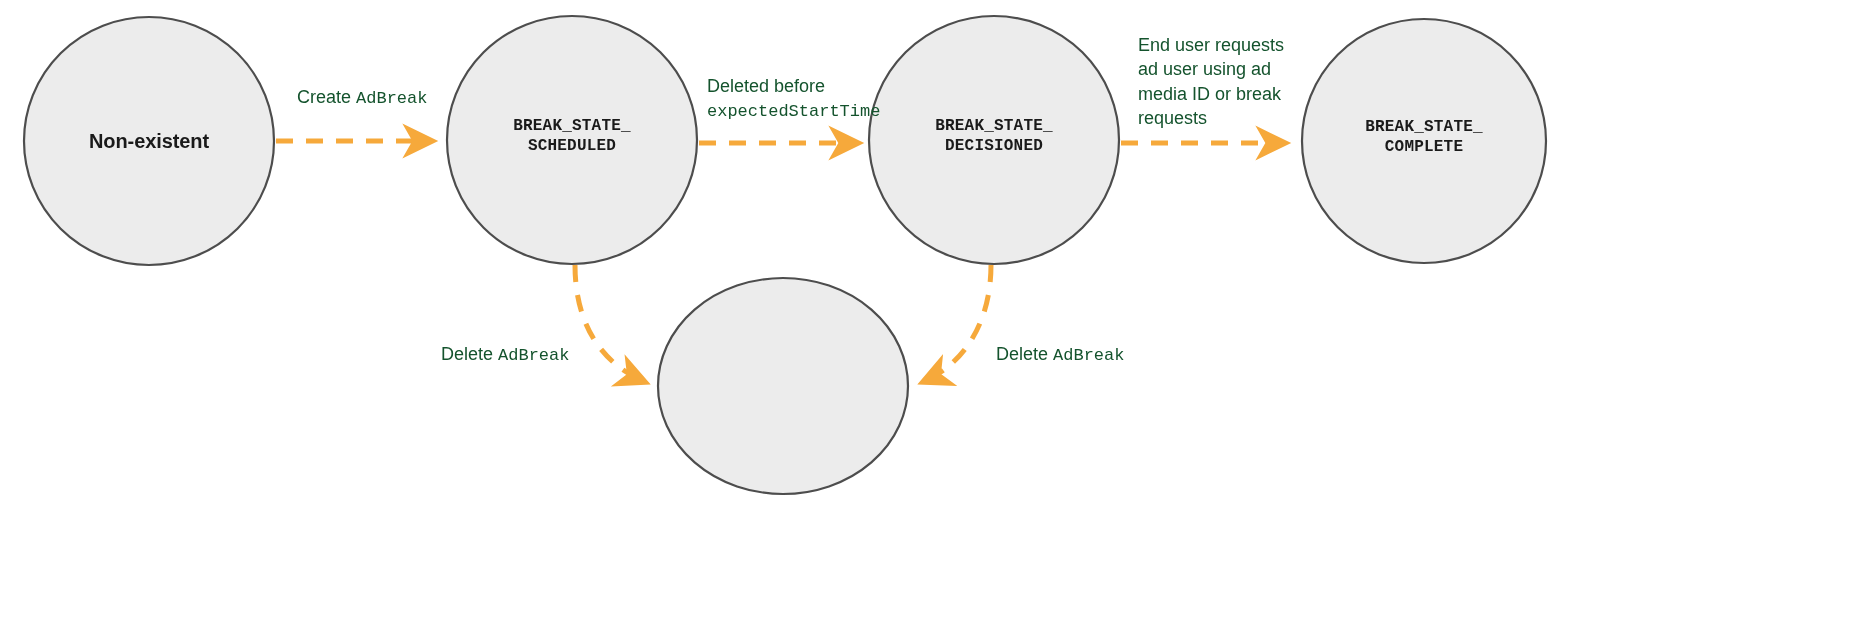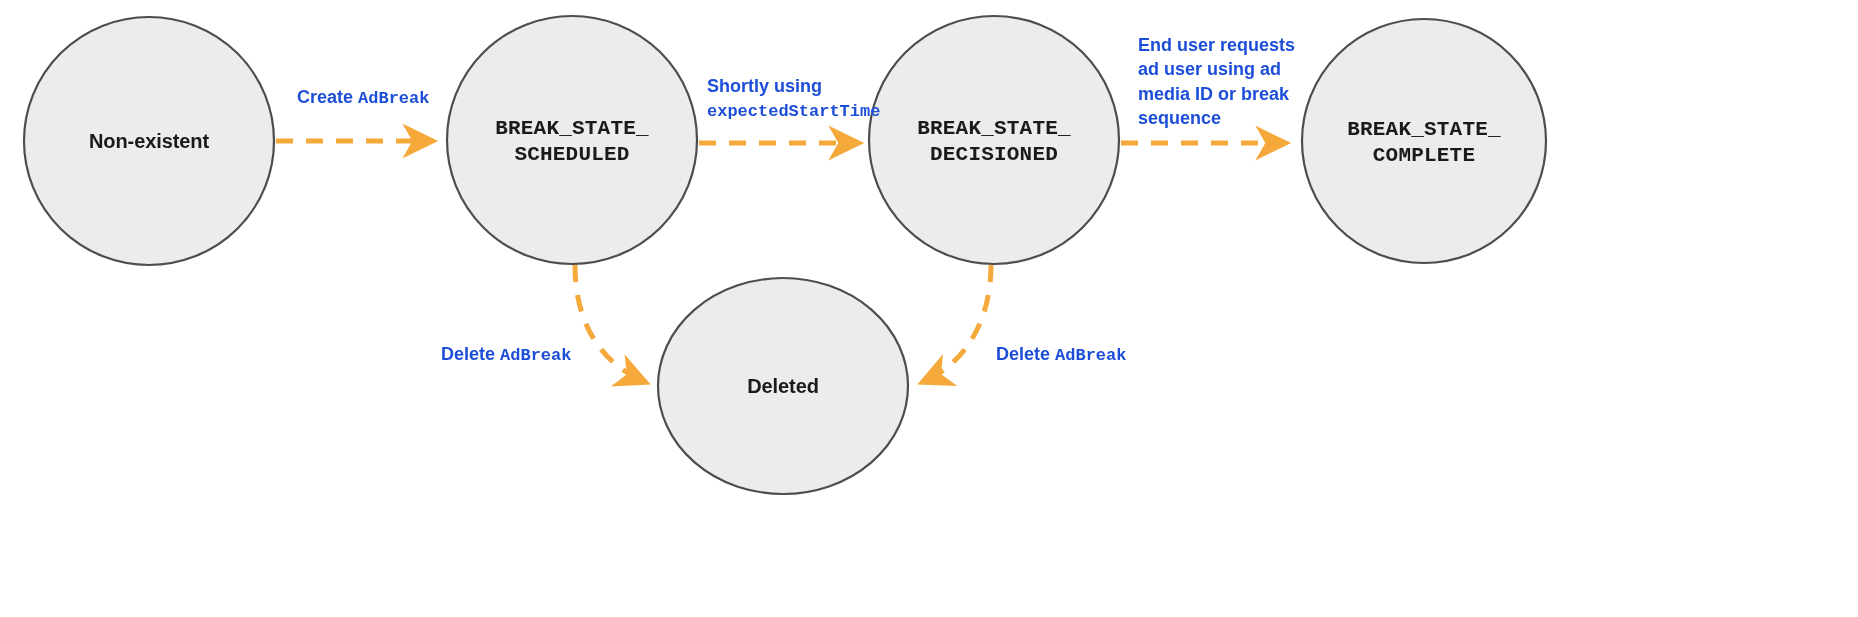--- a/index.html
+++ b/index.html
@@ -49,29 +49,29 @@
     pointer-events: none;
     white-space: pre-line;
   }
   .node-label.sans {
     font-family: "Liberation Sans", sans-serif;
     font-size: 20px;
     letter-spacing: -0.1px;
   }
   .node-label.mono {
     font-family: "Liberation Mono", monospace;
-    font-size: 21px;
+    font-size: 16px;
     letter-spacing: 0.2px;
   }
   .edge-label {
     position: absolute;
-    color: #1d4ed8;
+    color: #14532d;
     font-size: 18px;
     line-height: 1.36;
-    font-weight: bold;
+    font-weight: normal;
     pointer-events: none;
   }
   .edge-label .sans-part {
     font-family: "Liberation Sans", sans-serif;
   }
   .edge-label .mono-part {
     font-family: "Liberation Mono", monospace;
     font-size: 17px;
   }
   .edge-label.block {
@@ -104,25 +104,24 @@
     <path class="edge-path" d="M 991 265 C 991 320, 966 363, 923 382" marker-end="url(#ah)"></path>
   </svg>
 
   <div class="node-label sans" style="left:24px; top:129px; width:250px;">Non-existent</div>
   <div class="node-label mono" style="left:447px; top:116px; width:250px;">BREAK_STATE_
 SCHEDULED</div>
   <div class="node-label mono" style="left:869px; top:116px; width:250px;">BREAK_STATE_
 DECISIONED</div>
   <div class="node-label mono" style="left:1302px; top:117px; width:244px;">BREAK_STATE_
 COMPLETE</div>
-  <div class="node-label sans" style="left:658px; top:374px; width:250px;">Deleted</div>
 
   <div class="edge-label" style="left:297px; top:85px;text-align:center;"><span class="sans-part">Create </span><span class="mono-part">AdBreak</span></div>
 
-  <div class="edge-label" style="left:707px; top:74px;"><span class="sans-part">Shortly using</span><br><span class="mono-part">expectedStartTime</span></div>
+  <div class="edge-label" style="left:707px; top:74px;"><span class="sans-part">Deleted before</span><br><span class="mono-part">expectedStartTime</span></div>
 
-  <div class="edge-label block" style="left:1138px; top:33px;"><span>End user requests</span><br><span>ad user using ad</span><br><span>media ID or break</span><br><span>sequence</span></div>
+  <div class="edge-label block" style="left:1138px; top:33px;"><span>End user requests</span><br><span>ad user using ad</span><br><span>media ID or break</span><br><span>requests</span></div>
 
   <div class="edge-label" style="left:441px; top:342px;"><span class="sans-part">Delete </span><span class="mono-part">AdBreak</span></div>
 
   <div class="edge-label" style="left:996px; top:342px;"><span class="sans-part">Delete </span><span class="mono-part">AdBreak</span></div>
 
 </div>
 
 </body></html>

